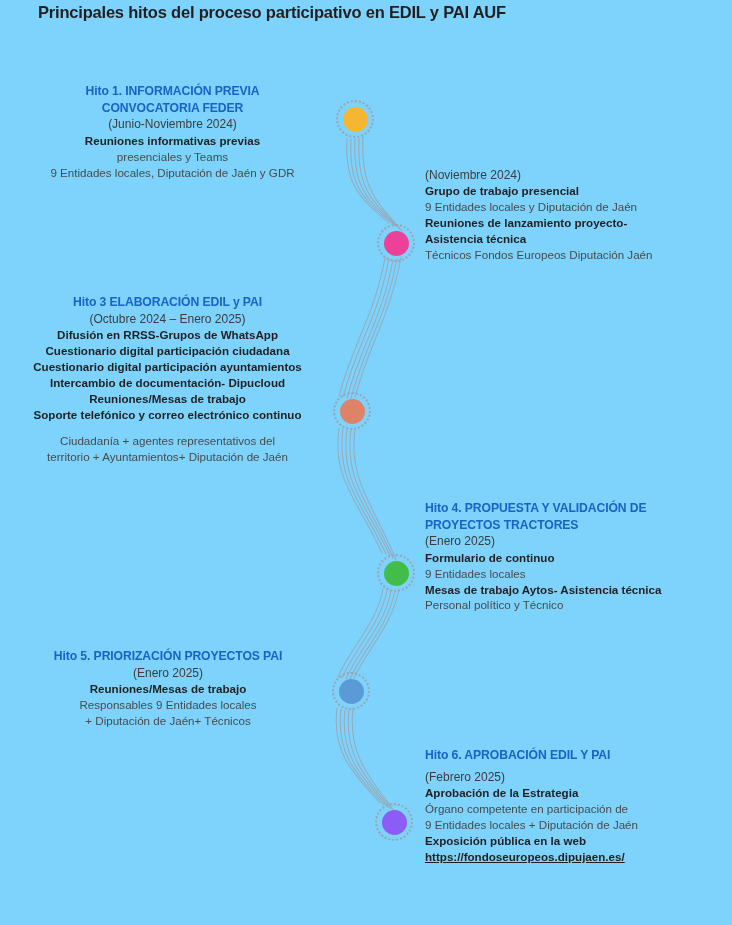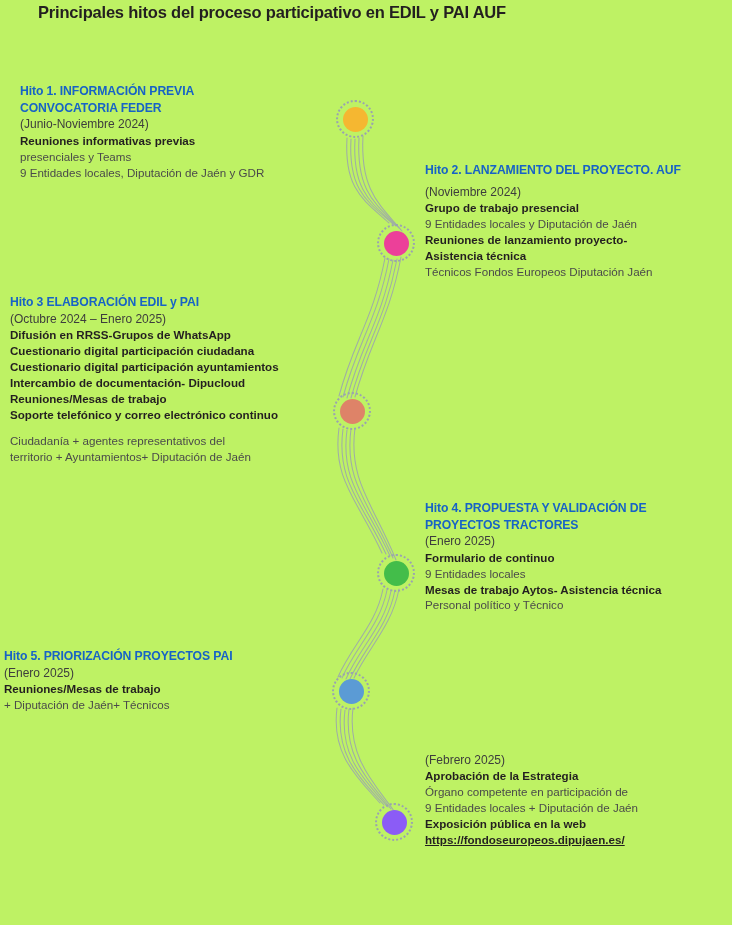--- a/index.html
+++ b/index.html
@@ -10,21 +10,21 @@
   }
   body {
     font-family: "Liberation Sans", sans-serif;
     color: #231f20;
   }
   #page {
     position: relative;
     width: 732px;
     height: 925px;
     overflow: hidden;
-    background: #bef264;
+    background: #7dd3fc;
   }
 
   
   #page-title {
     position: absolute;
     left: 38px;
     top: 3px;
     font-size: 16.5px;
     font-weight: 600;
     letter-spacing: -0.2px;
@@ -70,21 +70,21 @@
     border-radius: 50%;
   }
 
   
   .block {
     position: absolute;
     font-size: 11.6px;
     line-height: 1.37;
     color: #231f20;
   }
-  .block.right-al { text-align: left; }
+  .block.right-al { text-align: center; }
   .block.left-al  { text-align: left; }
 
   .block .hname {
     font-weight: 700;
     color: #1763c6;
     font-size: 12.2px;
     letter-spacing: -0.1px;
   }
   .block .hdate {
     font-weight: 400;
@@ -190,21 +190,20 @@
   <div class="block right-al" style="left:20px; top:83px; width:305px;">
     <span class="line hname">Hito 1. INFORMACIÓN PREVIA</span>
     <span class="line hname">CONVOCATORIA FEDER</span>
     <span class="line hdate">(Junio-Noviembre 2024)</span>
     <span class="line strong">Reuniones informativas previas</span>
     <span class="line plain">presenciales y Teams</span>
     <span class="line plain">9 Entidades locales, Diputación de Jaén y GDR</span>
   </div>
 
   <div class="block left-al" style="left:425px; top:162px; width:300px;">
-    <span class="line hname">Hito 2. LANZAMIENTO DEL PROYECTO. AUF</span>
     <span class="smallgap"></span>
     <span class="line hdate">(Noviembre 2024)</span>
     <span class="line strong">Grupo de trabajo presencial</span>
     <span class="line plain">9 Entidades locales y Diputación de Jaén</span>
     <span class="line strong">Reuniones de lanzamiento proyecto-</span>
     <span class="line strong">Asistencia técnica</span>
     <span class="line plain">Técnicos Fondos Europeos Diputación Jaén</span>
   </div>
 
   <div class="block right-al" style="left:10px; top:294px; width:315px;">
@@ -224,28 +223,30 @@
   <div class="block left-al" style="left:425px; top:500px; width:300px;">
     <span class="line hname">Hito 4. PROPUESTA Y VALIDACIÓN DE</span>
     <span class="line hname">PROYECTOS TRACTORES</span>
     <span class="line hdate">(Enero 2025)</span>
     <span class="line strong">Formulario de continuo</span>
     <span class="line plain">9 Entidades locales</span>
     <span class="line strong">Mesas de trabajo Aytos- Asistencia técnica</span>
     <span class="line plain">Personal político y Técnico</span>
   </div>
 
-  <div class="block right-al" style="left:4px; top:648px; width:296px;">
+  <div class="block right-al" style="left:20px; top:648px; width:296px;">
     <span class="line hname">Hito 5. PRIORIZACIÓN PROYECTOS PAI</span>
     <span class="line hdate">(Enero 2025)</span>
     <span class="line strong">Reuniones/Mesas de trabajo</span>
+    <span class="line plain">Responsables 9 Entidades locales</span>
     <span class="line plain">+ Diputación de Jaén+ Técnicos</span>
   </div>
 
   <div class="block left-al" style="left:425px; top:747px; width:300px;">
+    <span class="line hname">Hito 6. APROBACIÓN EDIL Y PAI</span>
     <span class="smallgap"></span>
     <span class="line hdate">(Febrero 2025)</span>
     <span class="line strong">Aprobación de la Estrategia</span>
     <span class="line plain">Órgano competente en participación de</span>
     <span class="line plain">9 Entidades locales + Diputación de Jaén</span>
     <span class="line strong">Exposición pública en la web</span>
     <span class="line"><a class="weblink" href="#">https://fondoseuropeos.dipujaen.es/</a></span>
   </div>
 
 </div>

